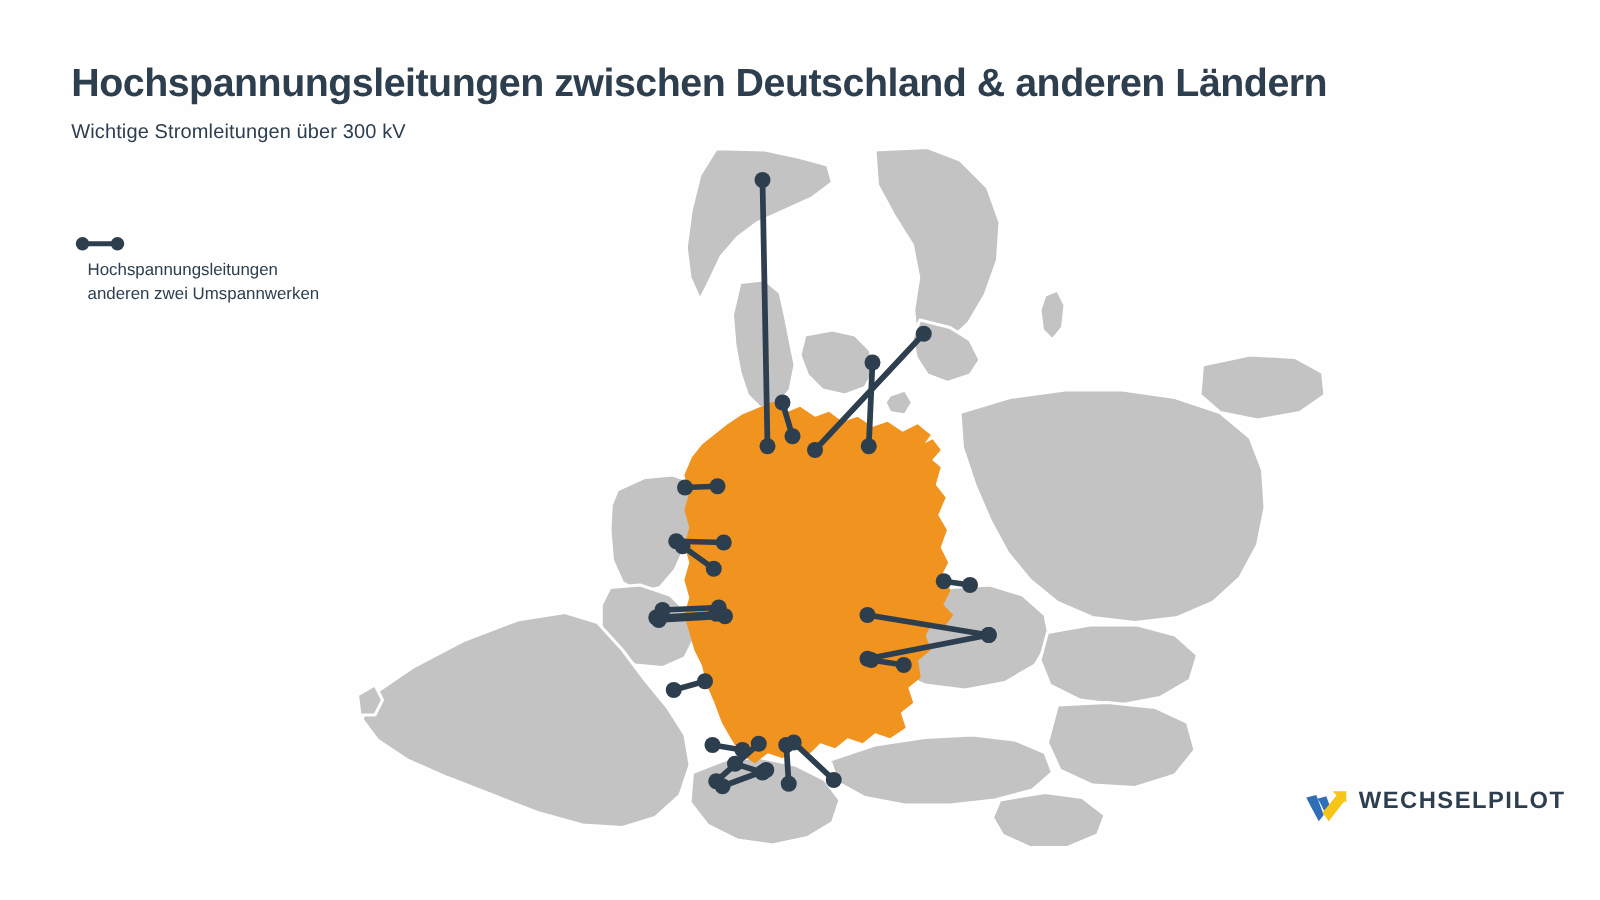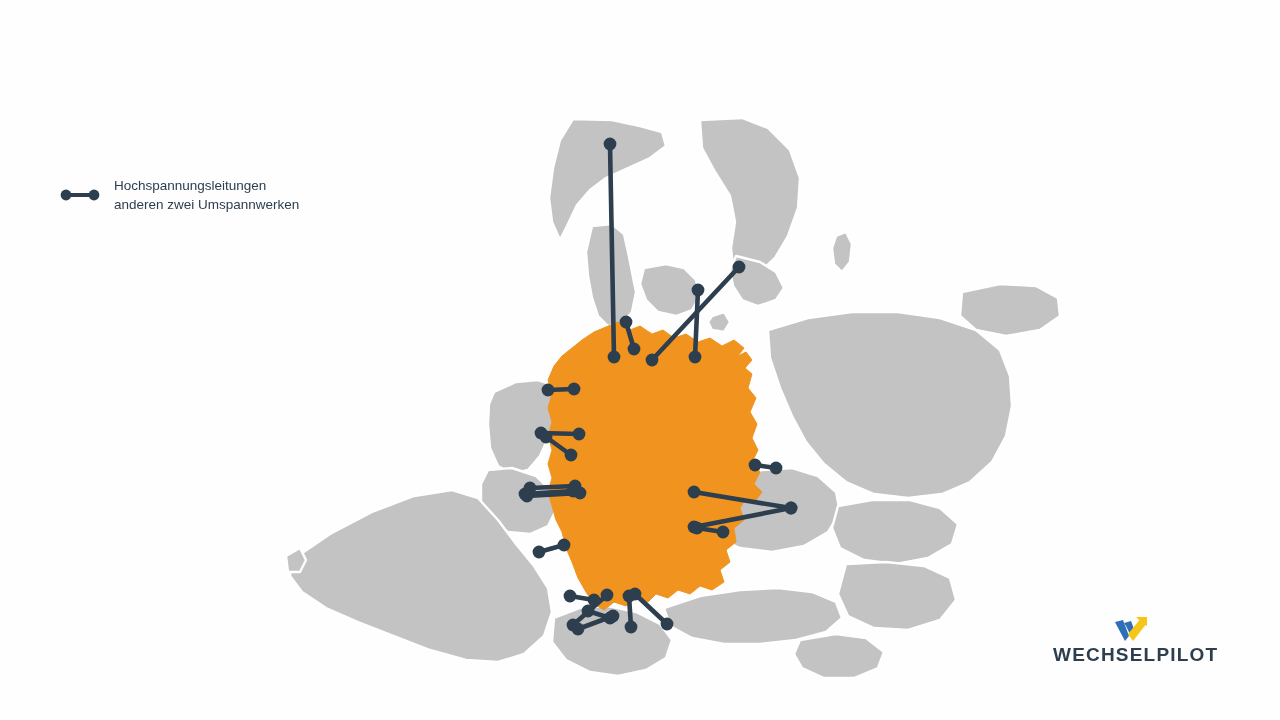--- a/index.html
+++ b/index.html
@@ -46,20 +46,21 @@
     letter-spacing: 0.1px;
   }
   
   #legend {
     position: absolute;
     left: 58px;
     top: 176px;
     display: flex;
     align-items: flex-start;
     z-index: 40;
+    flex-direction: column;
   }
   #legend-symbol {
     width: 44px;
     height: 22px;
     flex: 0 0 auto;
     margin-top: 8px;
   }
   #legend-text {
     margin-left: 12px;
     font-size: 13.5px;
@@ -75,25 +76,24 @@
     top: 0;
     width: 1280px;
     height: 720px;
     z-index: 10;
   }
   #map-svg { display: block; width: 1280px; height: 720px; }
   
   #brand-logo {
     position: absolute;
     left: 1044px;
-    top: 614px;
+    top: 630px;
     display: flex;
-    align-items: center;
+    align-items: flex-start;
     z-index: 40;
-    flex-direction: column;
   }
   #brand-mark { width: 34px; height: 30px; flex: 0 0 auto; }
   #brand-name {
     margin-left: 9px;
     font-size: 19px;
     font-weight: 700;
     letter-spacing: 1.2px;
     color: #2d3e4e;
   }
 </style>
@@ -247,20 +247,24 @@
           <circle cx="694" cy="492" r="6.4" fill="#2D3E4E"></circle>
           <circle cx="791" cy="508" r="6.4" fill="#2D3E4E"></circle>
           <circle cx="791" cy="508" r="6.4" fill="#2D3E4E"></circle>
           <circle cx="694" cy="527" r="6.4" fill="#2D3E4E"></circle>
           <circle cx="697" cy="528" r="6.4" fill="#2D3E4E"></circle>
           <circle cx="723" cy="532" r="6.4" fill="#2D3E4E"></circle>
         </g>
     </svg>
   </div>
 
+  <div id="header">
+    <h1 id="page-title">Hochspannungsleitungen zwischen Deutschland &amp; anderen Ländern</h1>
+    <p id="page-subtitle">Wichtige Stromleitungen über 300 kV</p>
+  </div>
 
   <div id="legend">
     <svg id="legend-symbol" viewBox="0 0 44 22">
       <line x1="8" y1="11" x2="36" y2="11" stroke="#2D3E4E" stroke-width="4" stroke-linecap="round"></line>
       <circle cx="8" cy="11" r="5.4" fill="#2D3E4E"></circle>
       <circle cx="36" cy="11" r="5.4" fill="#2D3E4E"></circle>
     </svg>
     <div id="legend-text">
       <span class="lg-line">Hochspannungsleitungen</span>
       <span class="lg-line">anderen zwei Umspannwerken</span>

